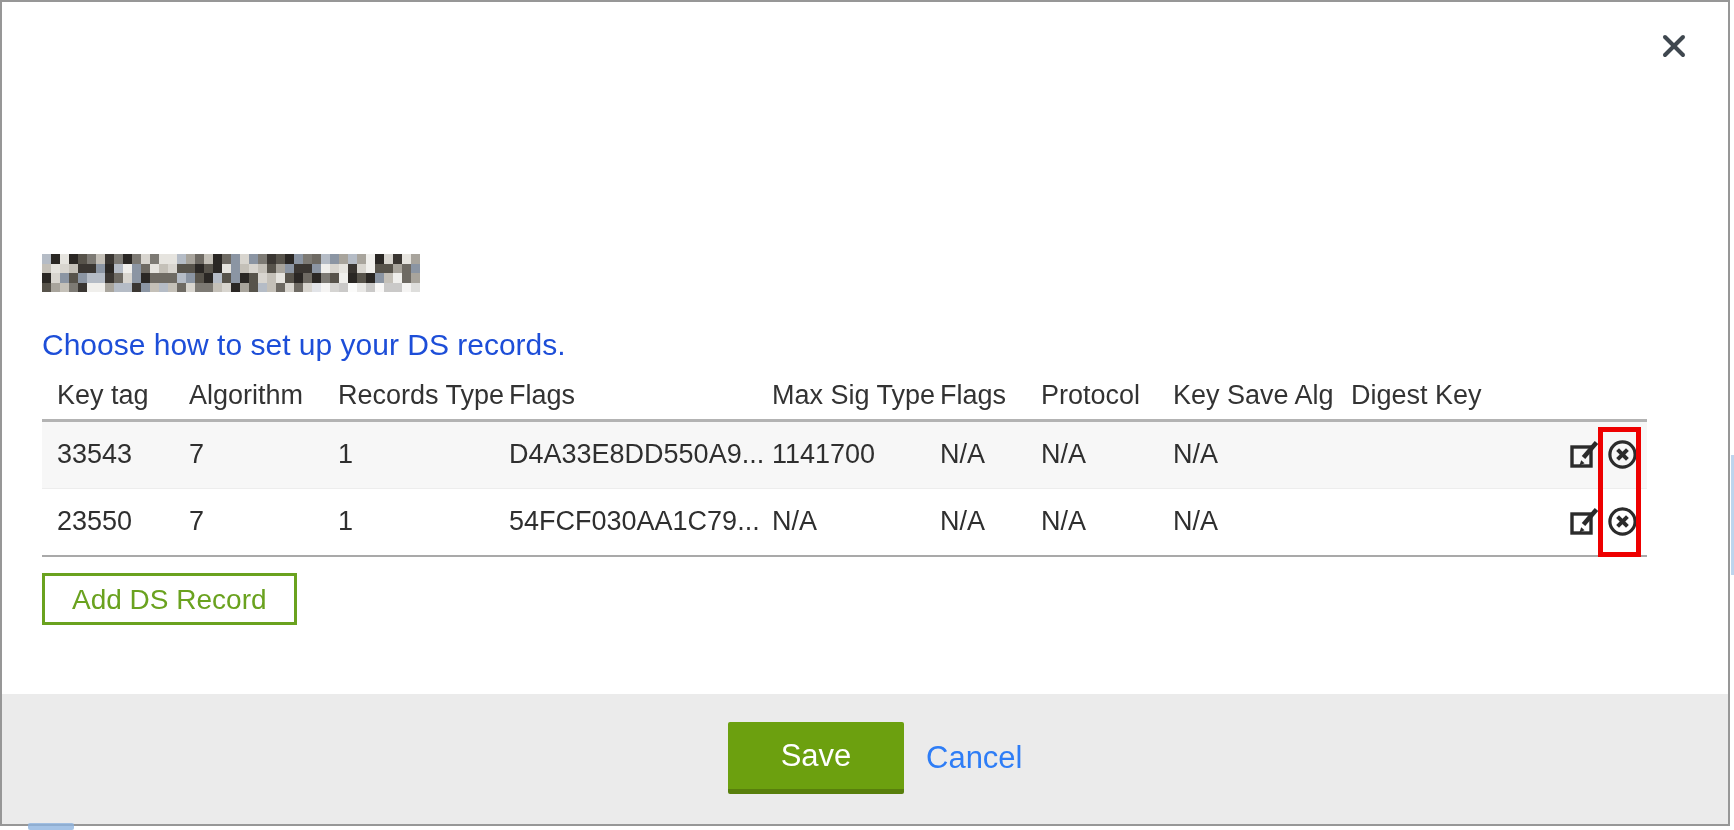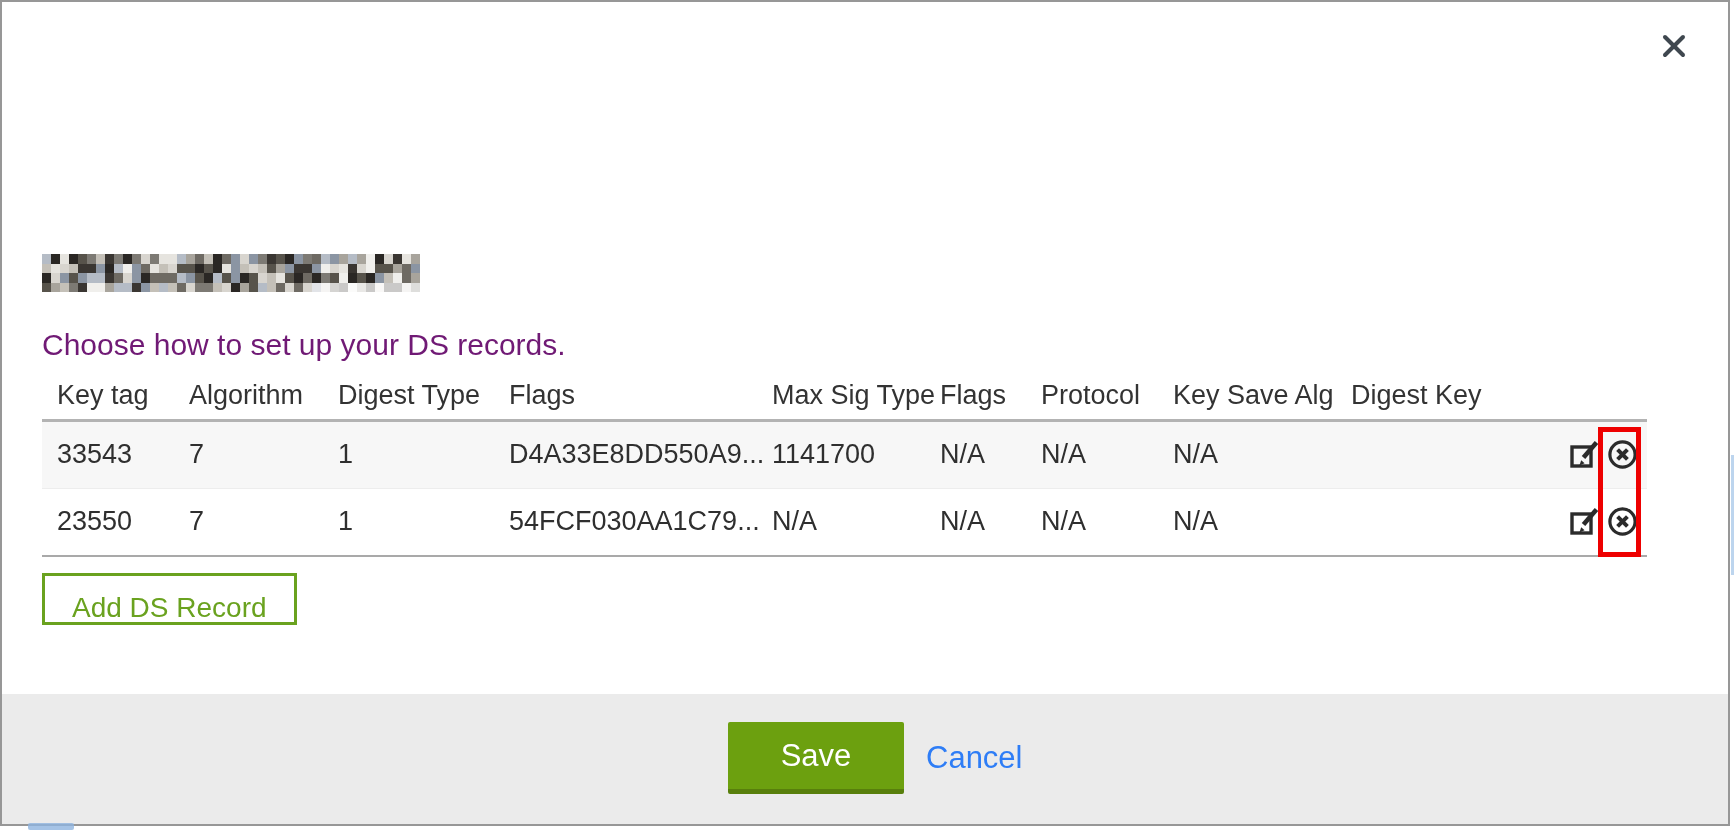--- a/index.html
+++ b/index.html
@@ -26,21 +26,21 @@
     background: none; border: none; cursor: pointer;
     display: flex; align-items: center; justify-content: center;
   }
   .mosaic {
     position: absolute; left: 40px; top: 252px;
     width: 378px; height: 38px; overflow: hidden;
   }
   .mosaic i { display: block; position: absolute; }
   .instructions {
     position: absolute; left: 40px; top: 326px;
-    font-size: 30px; color: #701a75;
+    font-size: 30px; color: #1d4ed8;
   }
   .tablewrap {
     position: absolute; left: 40px; top: 370px;
     width: 1605px;
   }
   table {
     width: 1605px; table-layout: fixed; border-collapse: collapse;
     border-bottom: 2px solid #a9a9a9;
   }
   th, td {
@@ -62,21 +62,21 @@
     align-items: center; justify-content: center; cursor: pointer;
   }
   .redbox {
     position: absolute; left: 1556px; top: 55px;
     width: 43px; height: 130px;
     border: 5px solid #ee0000;
     pointer-events: none;
   }
   .add-btn {
     position: absolute; left: 40px; top: 571px;
-    height: 52px; padding: 16px 27px;
+    height: 52px; padding: 8px 27px;
     background: #ffffff; border: 3px solid #6aa21f;
     color: #6aa21f; font-size: 28px;
     font-family: "Liberation Sans", "DejaVu Sans", sans-serif;
     cursor: pointer;
   }
   .footer {
     position: absolute; left: 0; bottom: 0;
     width: 100%; height: 130px;
     background: #ebebeb;
   }
@@ -296,21 +296,21 @@
           <col style="width:101px">
         <col style="width:132px">
           <col style="width:178px">
           <col style="width:191px">
         <col style="width:105px">
       </colgroup>
       <thead>
         <tr>
           <th>Key tag</th>
           <th>Algorithm</th>
-          <th>Digest Type</th>
+          <th>Records Type</th>
           <th>Flags</th>
           <th>Max Sig Type</th>
           <th>Flags</th>
           <th>Protocol</th>
           <th>Key Save Alg</th>
           <th>Digest Key</th>
           <th></th>
         </tr>
       </thead>
       <tbody>

